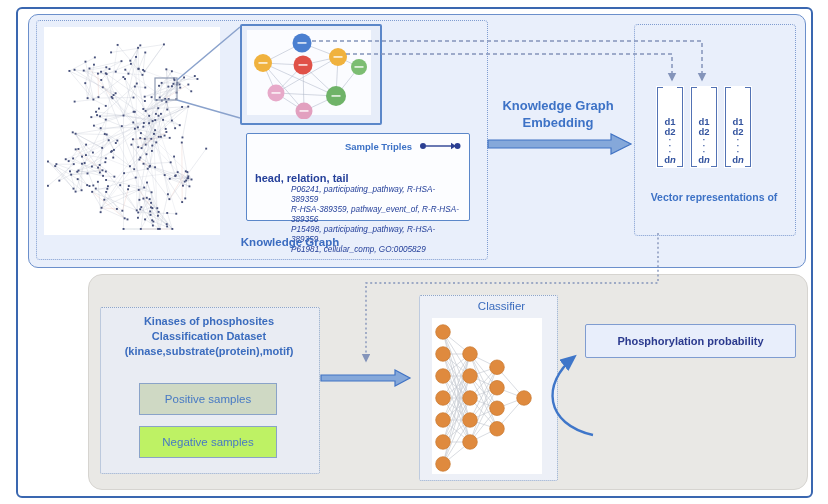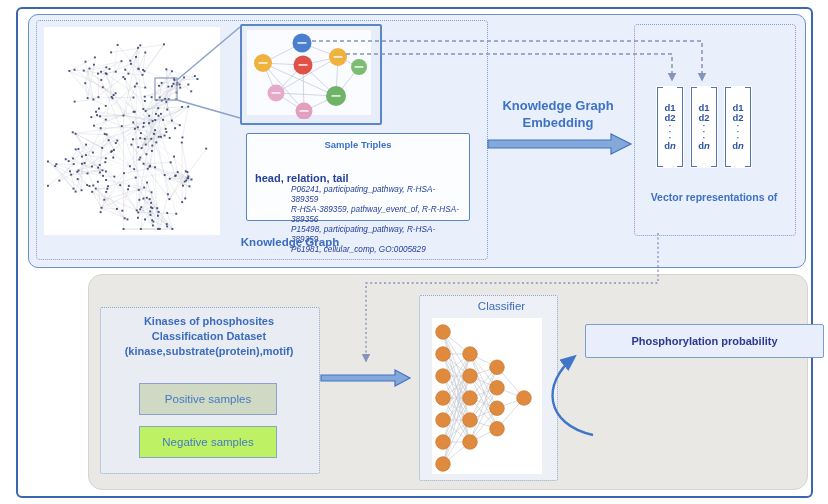--- a/index.html
+++ b/index.html
@@ -33,21 +33,21 @@
   .subgraph-box{
     left:240px; top:24px; width:138px; height:97px;
     background:#e7edf9; border:2px solid #5b87c9; border-radius:2px;
   }
   .triples-box{
     left:246px; top:133px; width:224px; height:88px;
     background:#fcfdff; border:1.5px solid #5b87c9; border-radius:2px;
     box-sizing:border-box; padding:5px 8px 0 8px;
   }
   .triples-title-row{
-    display:flex; align-items:center; justify-content:space-between; gap:7px; height:14px;flex-direction:column;
+    display:flex; align-items:center; justify-content:flex-end; gap:7px; height:14px;
   }
   .triples-title{color:#3d72c6; font-size:9.5px; font-weight:bold;}
   .triples-header{color:#25409a; font-size:11px; font-weight:bold; margin-top:19px;}
   .triple-row{color:#25409a; font-size:8.2px; font-style:italic; line-height:10px;margin-left:36px;}
   #triples-list{margin-top:1px;}
 
   .kge-label{
     left:483px; top:97px; width:150px; text-align:center;
     color:#3d72c6; font-size:13px; font-weight:bold; line-height:17px;
   }
@@ -55,21 +55,21 @@
   .right-dashed{
     left:634px; top:24px; width:160px; height:210px;
     border:1.5px dotted #7f9cd0; border-radius:4px;
   }
   #vectors-row{
     left:656px; top:86px; width:100px; height:82px;
     display:flex; gap:6px;
   }
   .vec{
     position:relative; width:28px; height:82px; background:#ffffff;
-    display:flex; flex-direction:column; justify-content:center;
+    display:flex; flex-direction:column; justify-content:flex-end;
     box-sizing:border-box; padding:3px 0;
   }
   .vec::before{
     content:''; position:absolute; left:1px; top:1px; bottom:1px; width:5px;
     border:1.5px solid #5272b4; border-right:none;
   }
   .vec::after{
     content:''; position:absolute; right:1px; top:1px; bottom:1px; width:5px;
     border:1.5px solid #5272b4; border-left:none;
   }
@@ -108,21 +108,21 @@
     left:419px; top:295px; width:137px; height:184px;
     border:1.5px dotted #8fa6c8; background:#edf0f7; border-radius:2px;
   }
   .classifier-title{
     left:419px; top:300px; width:165px; text-align:center;
     color:#3b6cbe; font-size:11.5px; font-weight:normal;
   }
   .nn-panel{left:432px; top:318px; width:110px; height:156px; background:#ffffff;}
 
   .out-box{
-    left:585px; width:239px; box-sizing:border-box;
+    left:585px; width:211px; box-sizing:border-box;
     background:#e8eefb; border:1.5px solid #7f9cd0; border-radius:2px;
     display:flex; align-items:center; justify-content:center;
     color:#2b3a8e; font-size:11px; font-weight:bold;
   }
   .prob-box{top:324px; height:34px;}
   .kin-box{top:410px; height:33px;}
 
   #overlay{left:0; top:0; pointer-events:none;}
 </style>
 </head>

